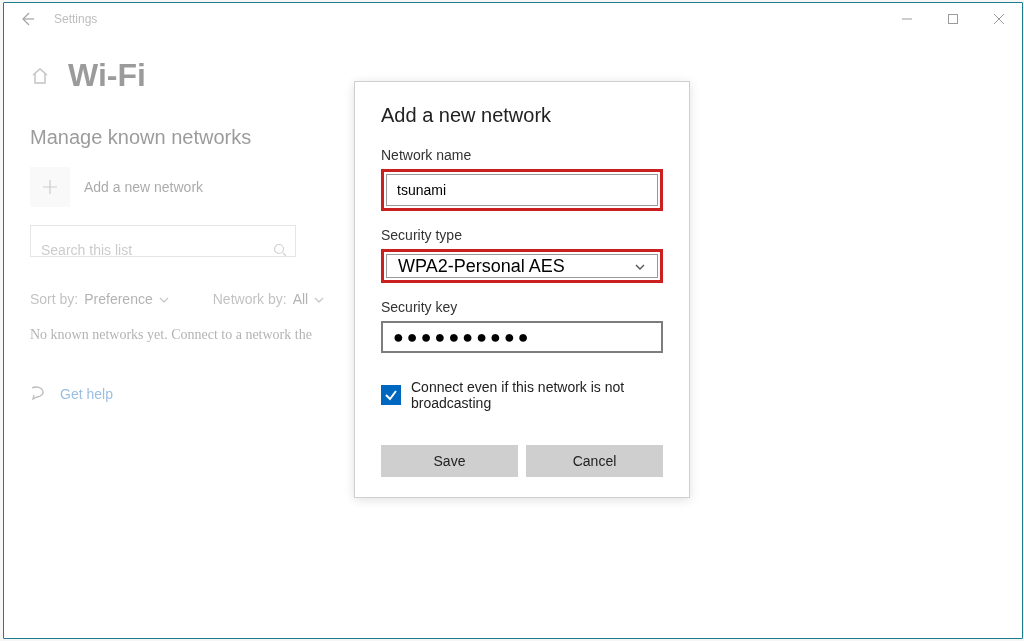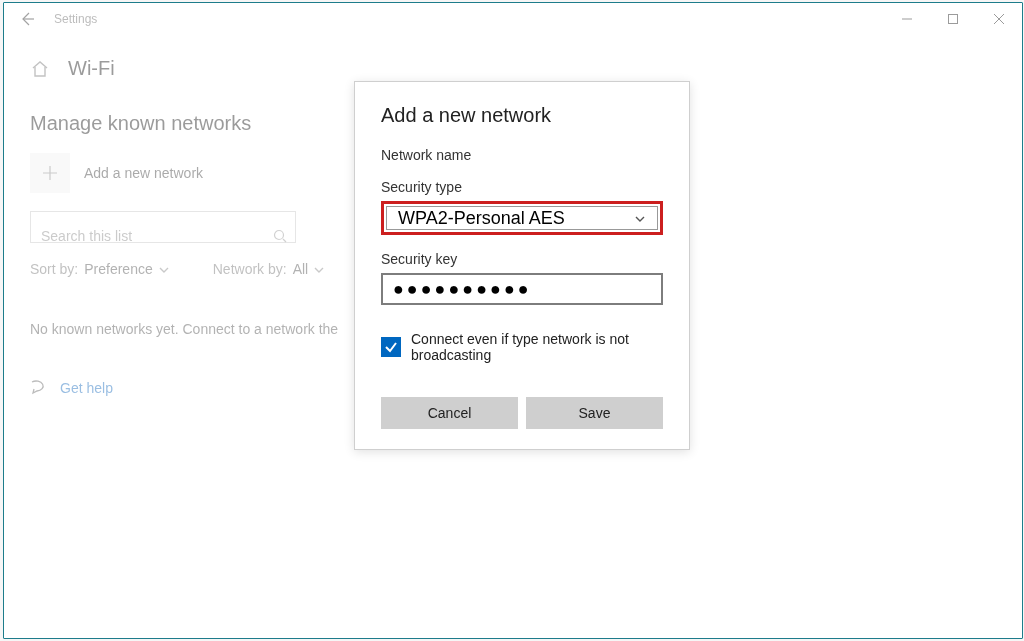--- a/index.html
+++ b/index.html
@@ -14,21 +14,21 @@
   .titlebar { display: flex; align-items: center; height: 32px; }
   .titlebar .back { width: 46px; height: 32px; display:flex; align-items:center; justify-content:center; color:#333; }
   .titlebar .title { font-size: 12px; color: #6b6b6b; margin-left: 4px; }
   .titlebar .spacer { flex: 1; }
   .winbtn { width: 46px; height: 32px; display:flex; align-items:center; justify-content:center; color:#222; }
   .winbtn svg { display:block; }
 
   
   .pagehdr { display:flex; align-items:center; gap: 18px; padding: 22px 0 0 26px; }
   .homeicon { width: 20px; height: 20px; color: #7a7a7a; }
-  .pagetitle { font-size: 20px; font-weight: 400; color:#222; }
+  .pagetitle { font-size: 32px; font-weight: 700; color:#222; }
 
   .content { padding: 20px 0 0 26px; }
   .section-h { font-size: 20px; font-weight: 400; color: #222; margin: 12px 0 18px 0; }
 
   .addnet-row { display:flex; align-items:center; gap: 14px; margin: 0 0 18px 0; }
   .addnet-tile {
     width: 40px; height: 40px; background: #f2f2f2;
     display:flex; align-items:center; justify-content:center; color:#8a8a8a;
   }
   .addnet-label { font-size: 14px; color: #444; }
@@ -36,26 +36,26 @@
   .searchbox {
     width: 266px; height: 32px; border: 1px solid #c7c7c7; background: #fff;
     display:flex; align-items:center; padding: 17px 8px 0 10px;
   }
   .searchbox input {
     flex:1; border:none; outline:none; font-size: 14px; color:#333; background:transparent;
   }
   .searchbox input::placeholder { color:#8c8c8c; }
   .searchbox .sicon { color:#9a9a9a; }
 
-  .filters { display:flex; gap: 44px; margin-top: 18px; font-size: 14px; color:#555; }
+  .filters { display:flex; gap: 44px; margin-top: 34px; font-size: 14px; color:#555; }
   .filter { display:flex; align-items:center; gap:6px; cursor:default; }
   .muted { color:#777; }
   .chev { color:#888; }
 
-  .emptymsg { margin-top: 44px; font-size: 14px; color:#555; max-width: 320px; white-space:nowrap; overflow:hidden; }
+  .emptymsg { margin-top: 20px; font-size: 14px; color:#555; max-width: 320px; white-space:nowrap; overflow:hidden;font-family:Liberation Serif, serif; }
 
   .gethelp { display:flex; align-items:flex-end; gap:12px; margin-top: 40px; }
   .gethelp .bubble { color:#6a6a6a; }
   .gethelp a { color:#1f6fbf; text-decoration:none; font-size:14px; }
 
   
   .dimmer {
     position:absolute; inset:0; background: rgba(255,255,255,0.55);
     pointer-events: none;
   }
@@ -189,20 +189,23 @@
       <a href="#">Get help</a>
     </div>
   </div>
 
   <div class="dimmer"></div>
 
   <div class="dialog">
     <div class="dlg-title">Add a new network</div>
 
     <div class="lbl first">Network name</div>
+    <div class="highlight-wrap">
+      <input class="txt" type="text" value="tsunami" style="">
+    </div>
 
     <div class="lbl">Security type</div>
     <div class="highlight-wrap">
       <div class="select">
         <span>WPA2-Personal AES</span>
         <span>
           <svg width="12" height="12" viewBox="0 0 12 12" fill="none" stroke="#555" stroke-width="1.4">
               <path d="M2 4 L6 8 L10 4"></path>
             </svg>
         </span>
@@ -212,22 +215,22 @@
     <div class="lbl">Security key</div>
     <input class="txt-plain" type="text" value="●●●●●●●●●●" style="">
 
 
     <div class="check-row">
       <span class="check">
         <svg width="14" height="14" viewBox="0 0 14 14" fill="none" stroke="currentColor" stroke-width="2">
             <path d="M2 7 L6 11 L12 3"></path>
           </svg>
       </span>
-      <span>Connect even if type network is not broadcasting</span>
+      <span>Connect even if this network is not broadcasting</span>
     </div>
 
     <div class="btnrow">
+      <button class="dlgbtn">Save</button>
       <button class="dlgbtn">Cancel</button>
-      <button class="dlgbtn">Save</button>
     </div>
   </div>
 
 </div>
 
 </body></html>

